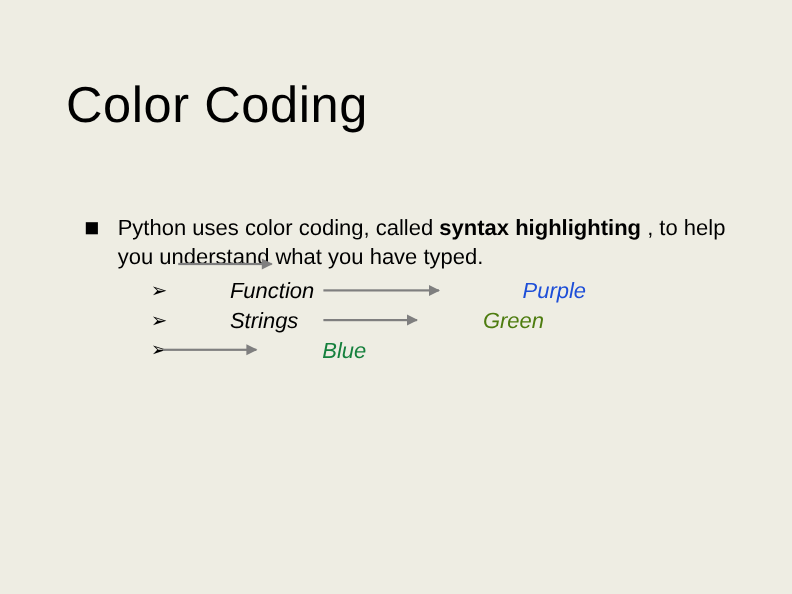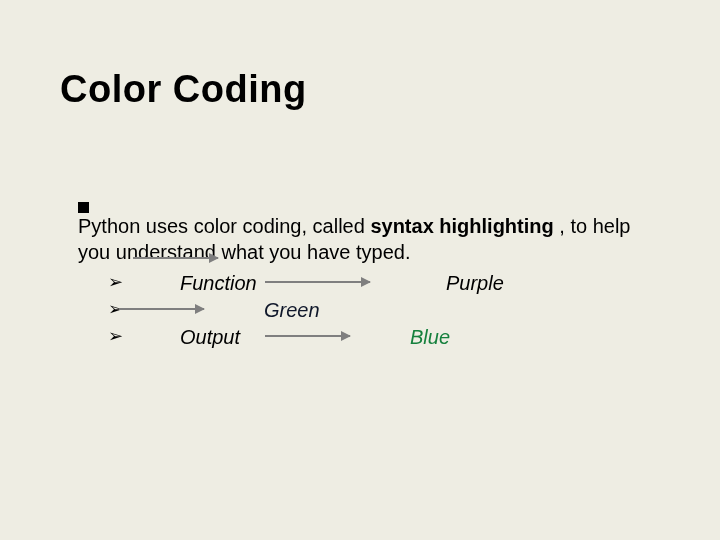--- a/index.html
+++ b/index.html
@@ -14,36 +14,35 @@
   .slide {
     position: relative;
     width: 720px;
     height: 540px;
     box-sizing: border-box;
   }
   .title {
     position: absolute;
     top: 68px;
     left: 60px;
-    font-size: 38px;
-    font-weight: 700;
+    font-size: 46px;
+    font-weight: 400;
     letter-spacing: 0.5px;
   }
   .body {
     position: absolute;
     top: 195px;
     left: 78px;
     right: 60px;
     font-size: 20px;
     line-height: 1.3;
   }
   .bullet-row {
     display: flex;
     align-items: flex-start;
-    flex-direction: column;
   }
   .square-bullet {
     width: 11px;
     height: 11px;
     background: #000;
     margin-top: 7px;
     margin-right: 18px;
     flex: 0 0 auto;
   }
   .main-text {
@@ -73,22 +72,22 @@
   }
   .arrowcell {
     width: 130px;
     flex: 0 0 auto;
     position: relative;
     height: 100%;
   }
   .colorcell {
     font-style: italic;
   }
-  .c-purple { color: #000000; }
-  .c-green  { color: #0f172a; font-style: italic; }
+  .c-purple { color: #1d4ed8; }
+  .c-green  { color: #4d7c0f; font-style: italic; }
   .c-blue   { color: #15803d; }
 
   .arrow {
     position: absolute;
     height: 2px;
     background: #7f7f7f;
   }
   .arrow::after {
     content: "";
     position: absolute;
@@ -141,29 +140,29 @@
             <div class="chev">➢</div>
             <div class="label">Function</div>
             <div class="arrowcell">
               <div class="arrow arrow-func"></div>
             </div>
             <div class="colorcell c-purple purple-shift">Purple</div>
           </div>
 
           <div class="subrow">
             <div class="chev">➢</div>
+            <div class="label">Strings</div>
             <div class="arrowcell">
               <div class="arrow arrow-strings"></div>
             </div>
             <div class="colorcell c-green">Green</div>
           </div>
 
           <div class="subrow">
             <div class="chev">➢</div>
-            <div class="label">Output</div>
             <div class="arrowcell">
               <div class="arrow arrow-output"></div>
             </div>
             <div class="colorcell c-blue">Blue</div>
           </div>
 
         </div>
       </div>
     </div>
   </div>

